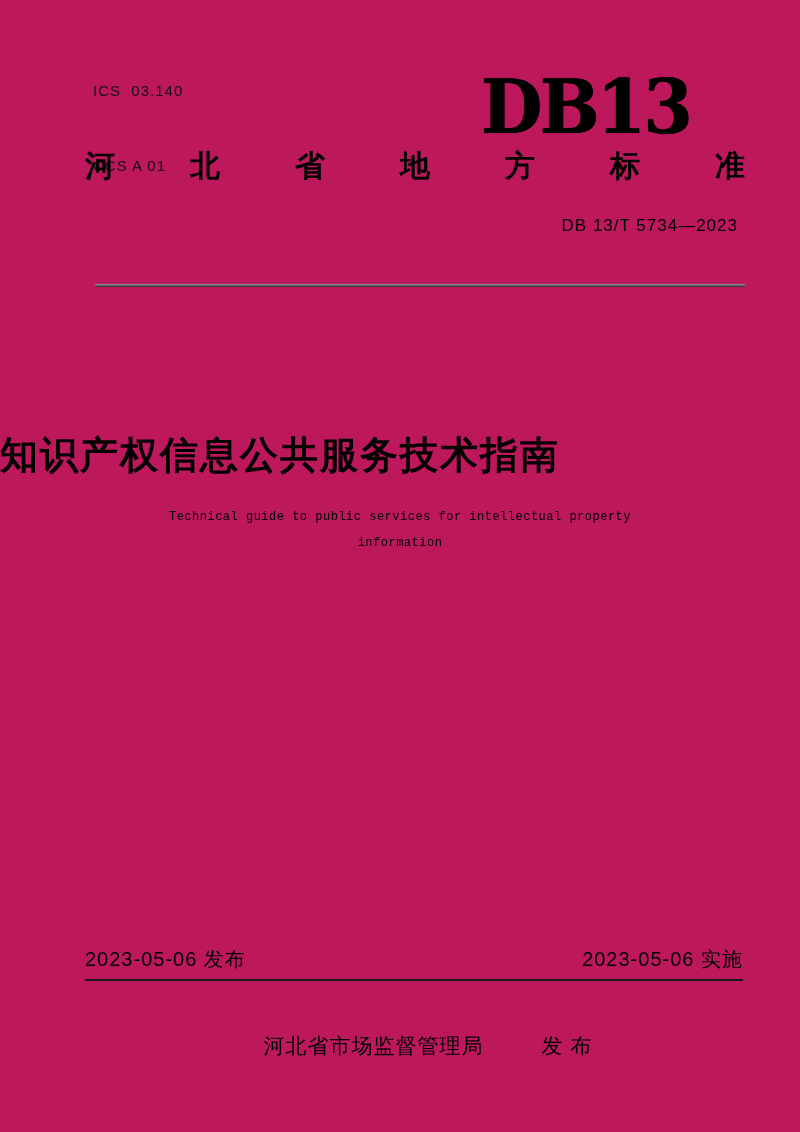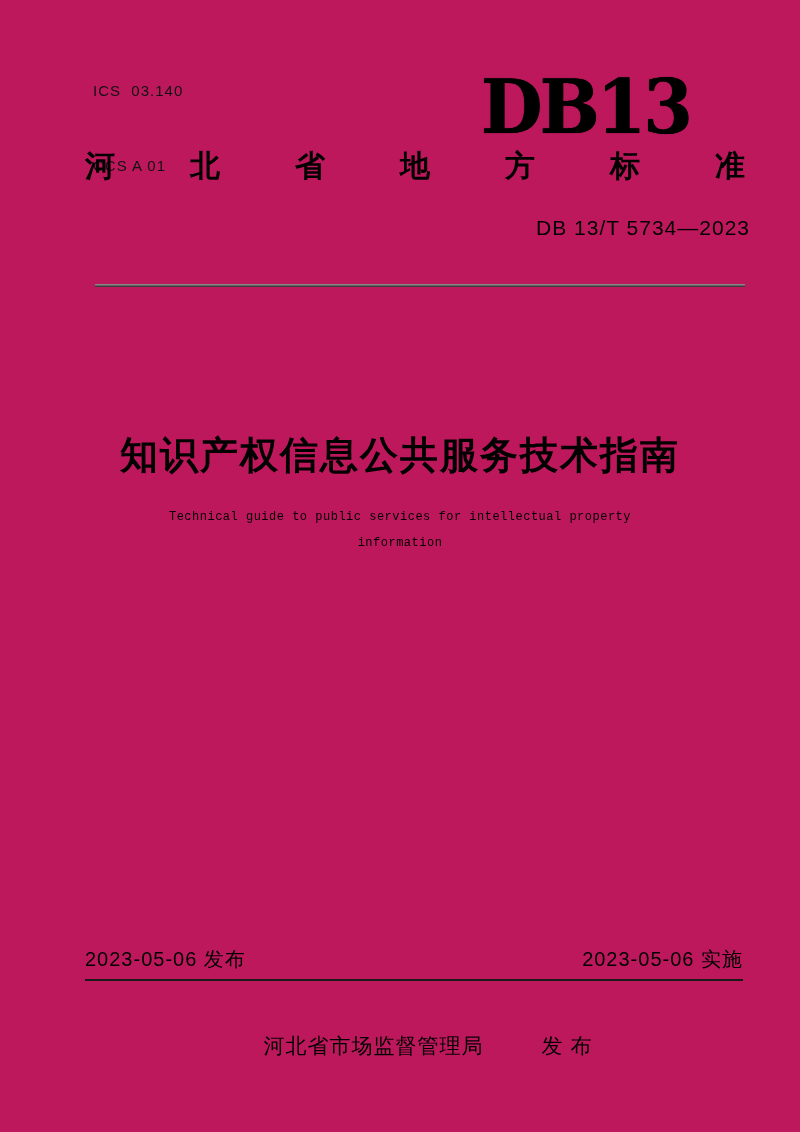--- a/index.html
+++ b/index.html
@@ -25,31 +25,30 @@
     text-shadow:0 0 1px #000, 0.5px 0 0 #000;
     transform:scaleX(0.96);transform-origin:right;
   }
   .standard-name{
     position:absolute;left:85px;top:148px;width:660px;
     font-size:30px;font-weight:600;color:#000;
     text-align:justify;text-align-last:justify;
     line-height:1.2;
   }
   .standard-number{
-    position:absolute;right:50px;top:216px;
-    font-size:21px;letter-spacing:1px;color:#000;
+    position:absolute;right:62px;top:216px;
+    font-size:17px;letter-spacing:1px;color:#000;
     font-weight:500;
   }
   .header-rule{
     position:absolute;left:95px;top:284px;width:650px;height:3px;
     background:linear-gradient(to bottom,#9a9a9a,#2b2b2b);
   }
   .doc-title{
     position:absolute;left:0;top:430px;width:100%;
-    text-align:center;
     font-size:38px;font-weight:700;letter-spacing:2px;color:#000;
   }
   .doc-subtitle{
     position:absolute;left:0;top:504px;width:100%;
     text-align:center;
     font-family:"Liberation Mono","DejaVu Sans Mono",monospace;
     font-size:12px;line-height:26px;letter-spacing:0.5px;color:#000;
   }
   .dates-row{
     position:absolute;left:85px;top:946px;width:658px;

